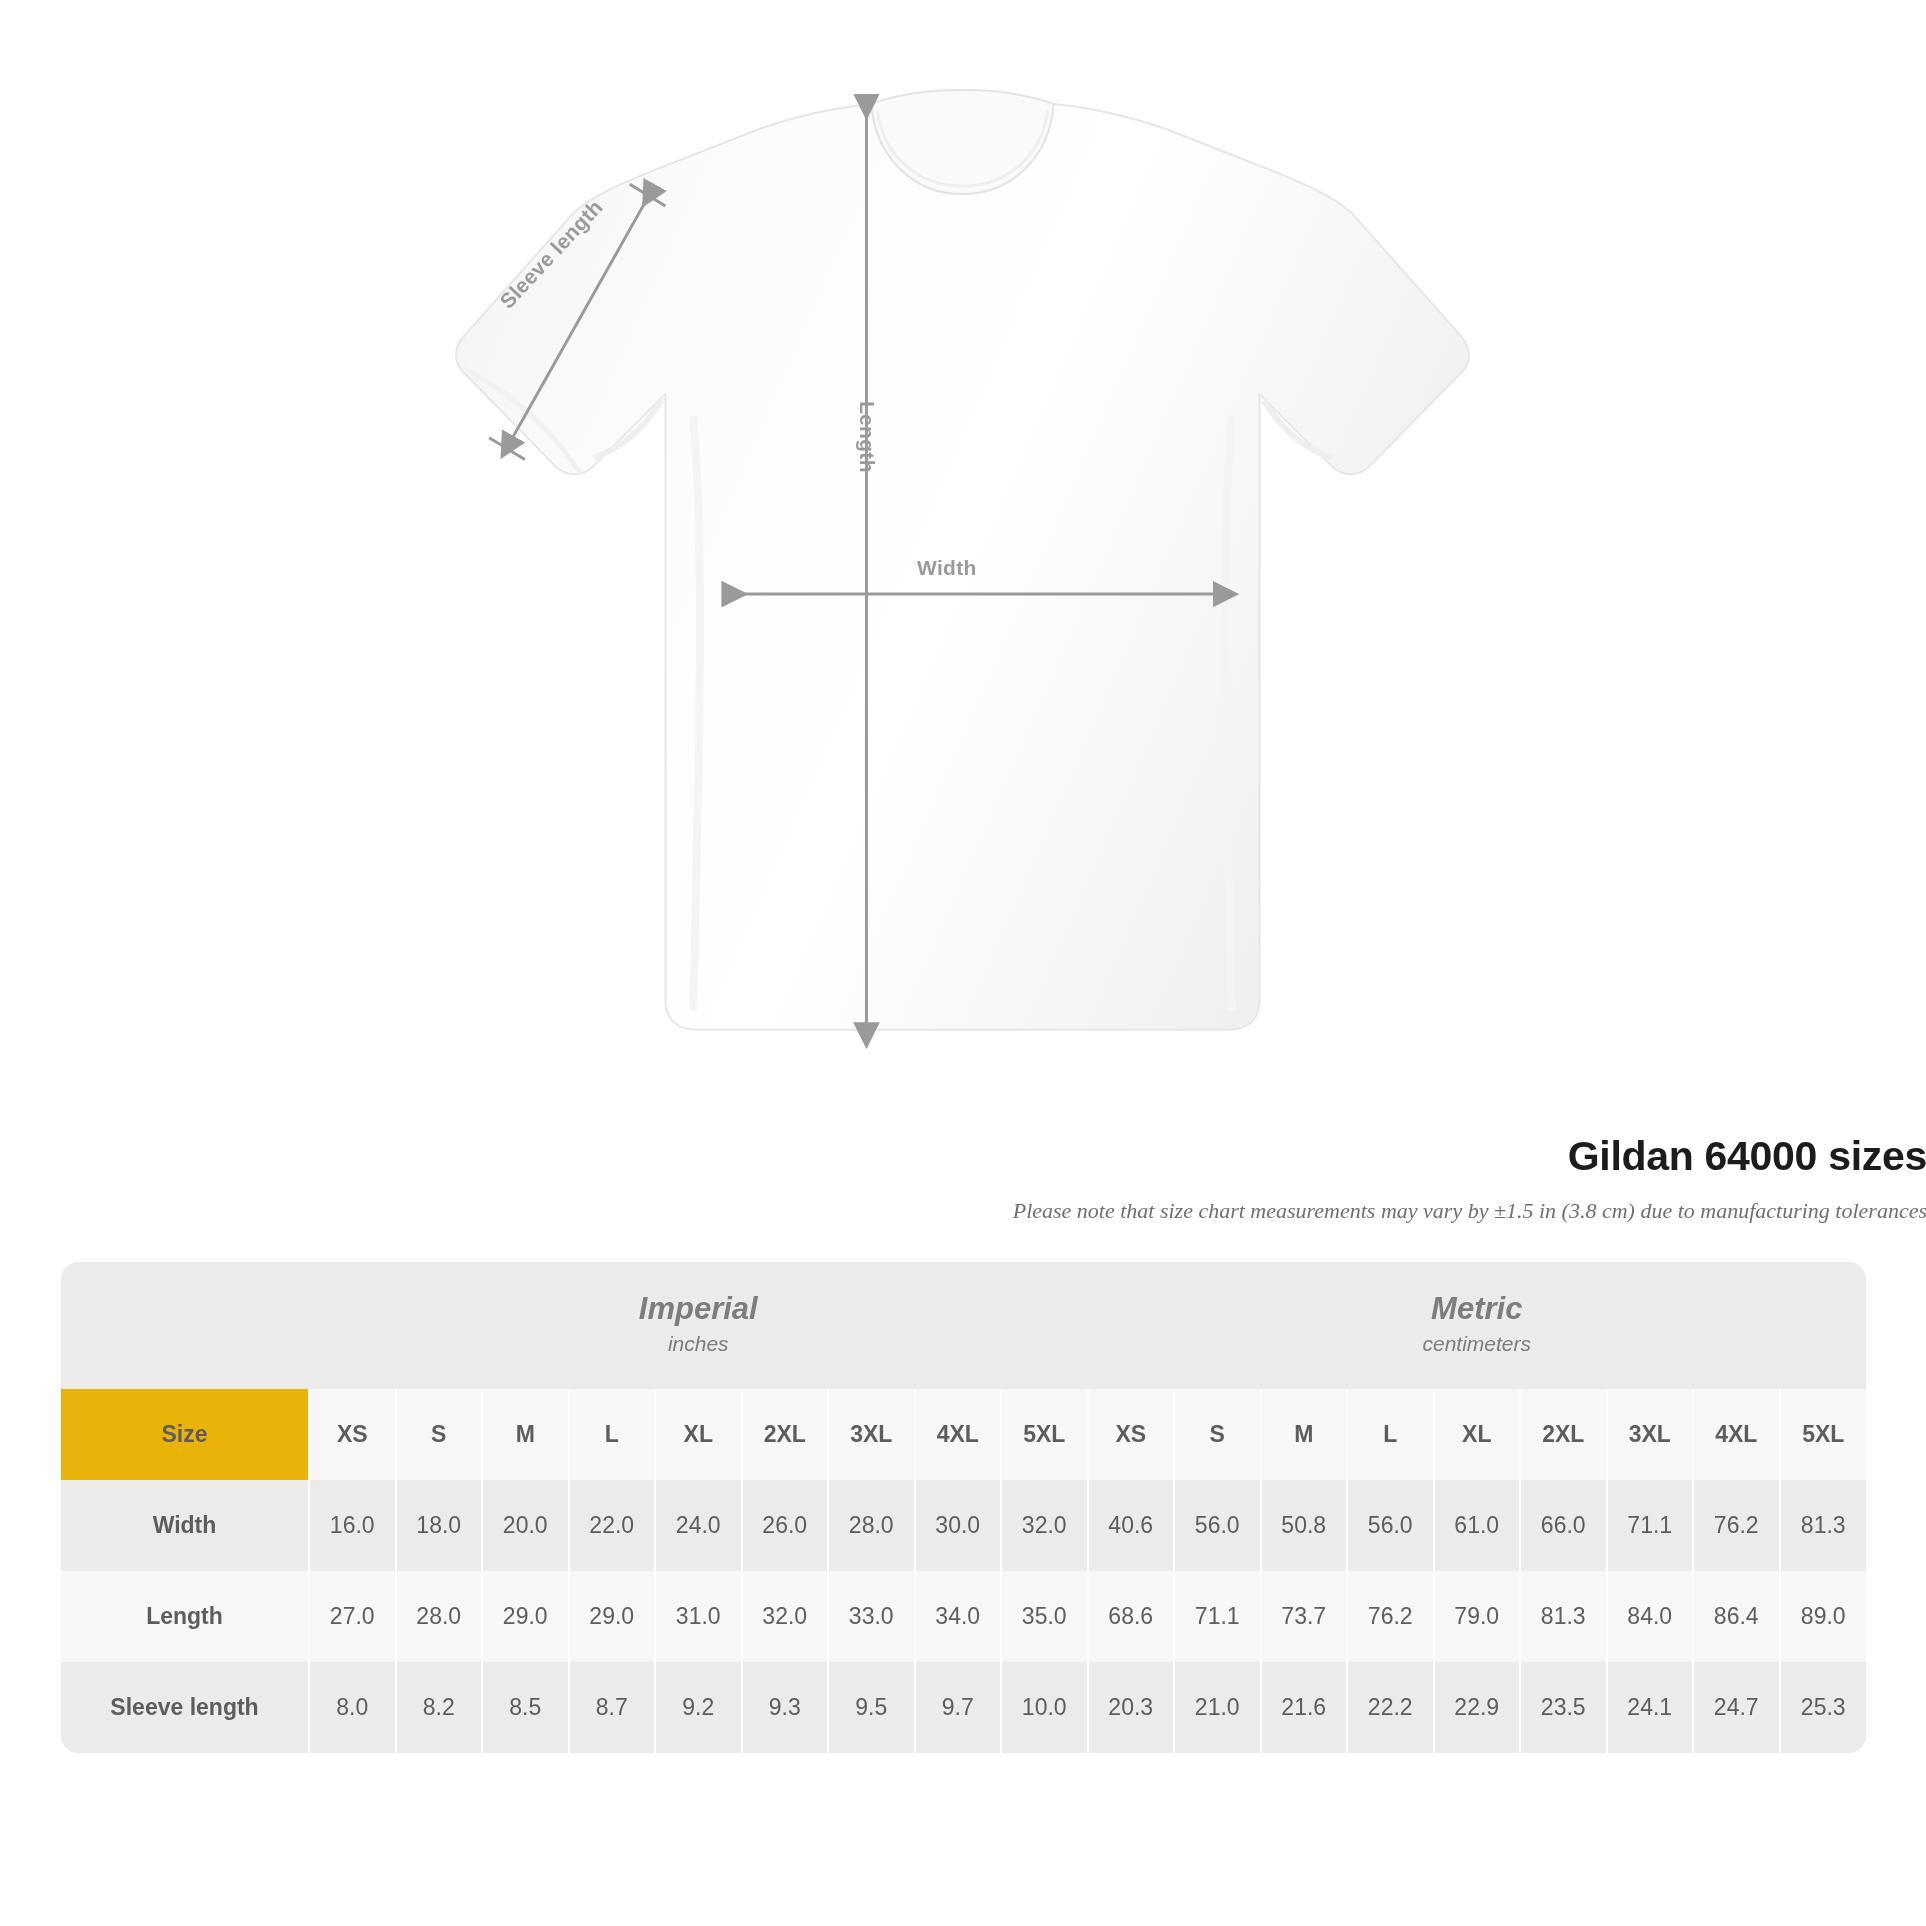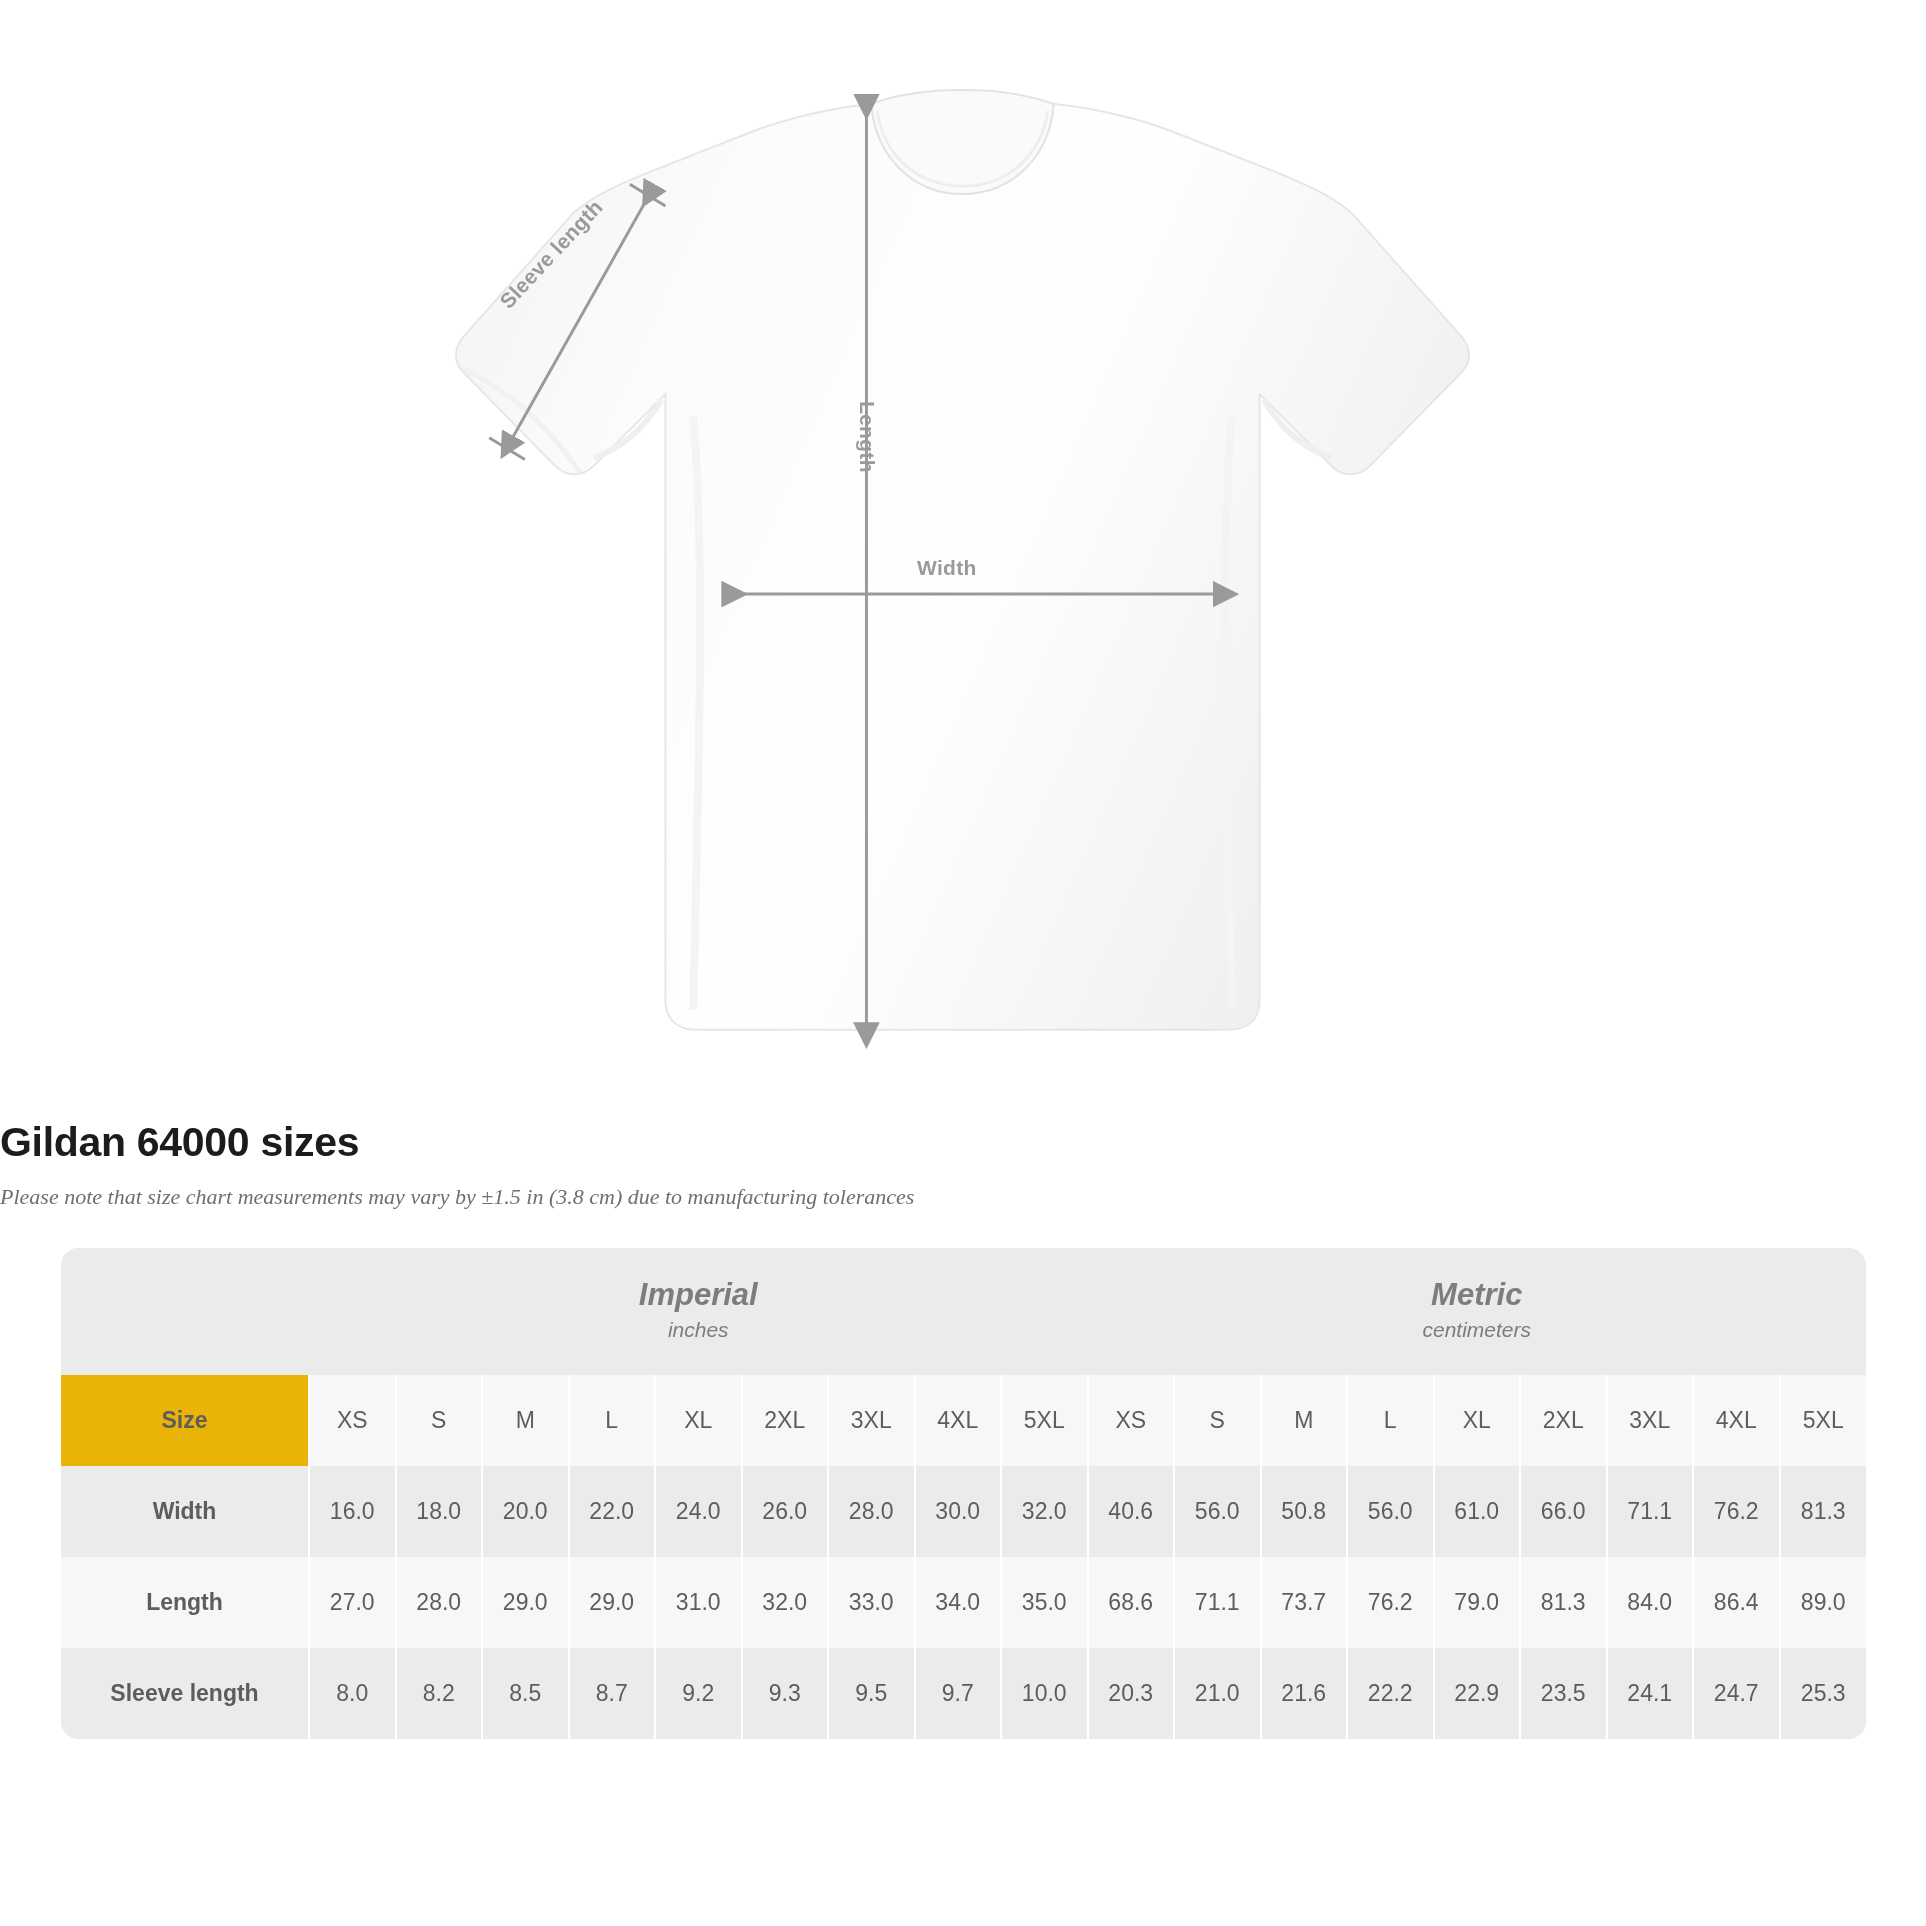--- a/index.html
+++ b/index.html
@@ -46,22 +46,22 @@
     left: 879px; top: 401px;
     transform: rotate(90deg);
     transform-origin: left top;
   }
   .lbl-width {
     left: 917px; top: 556px;
   }
 
   
   .title-block {
-    text-align: left;
-    margin-top: 10px;
+    text-align: right;
+    margin-top: 24px;
   }
   .chart-title {
     font-size: 41px;
     font-weight: bold;
     color: #1c1c1c;
     letter-spacing: -0.3px;
   }
   .chart-note {
     font-size: 22px;
     font-style: italic;
@@ -105,21 +105,21 @@
   .sys-unit {
     font-size: 21px;
     font-style: italic;
     color: #7d7d7d;
     line-height: 1.6;
   }
   
   .size-row td {
     height: 91px;
     background: #f7f7f7;
-    font-weight: normal;
+    font-weight: bold;
     font-size: 24px;
     color: #5d5d5d;
   }
   .size-row td.rowlabel {
     background: #eab308;
   }
   
   .data-row td { height: 91px; }
   .data-row.odd td { background: #ebebeb; }
   .data-row.even td { background: #f7f7f7; }

